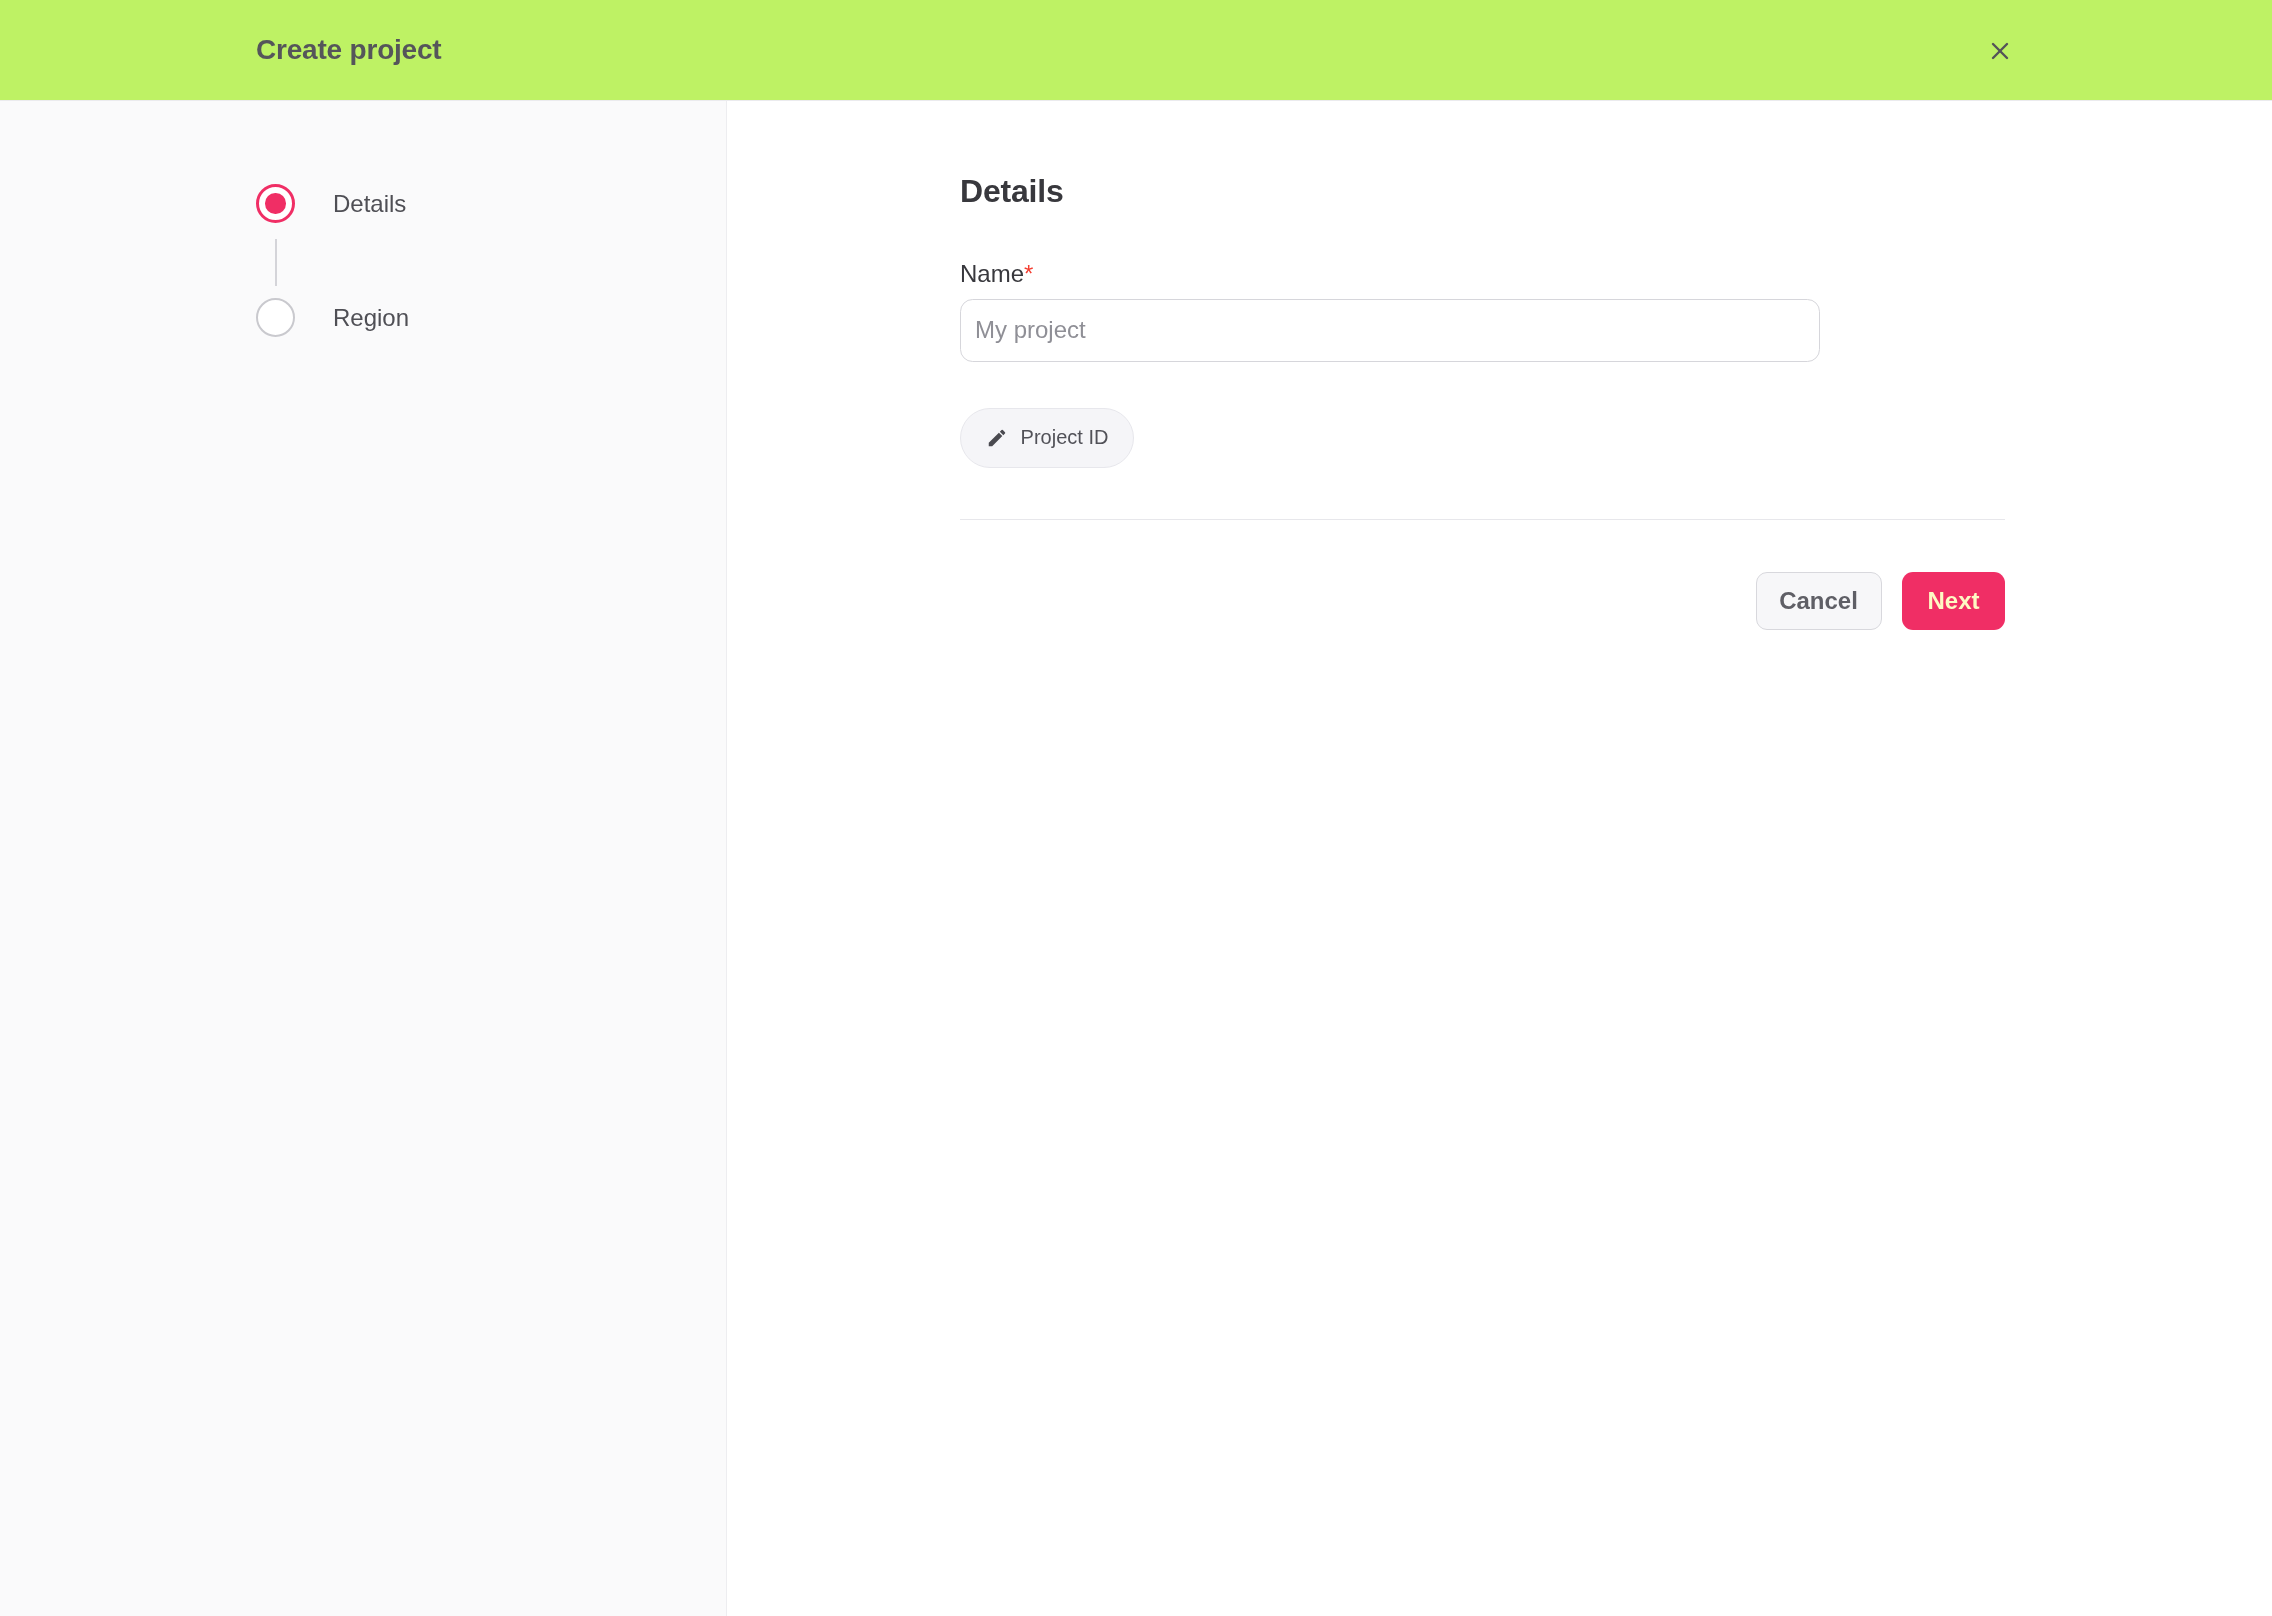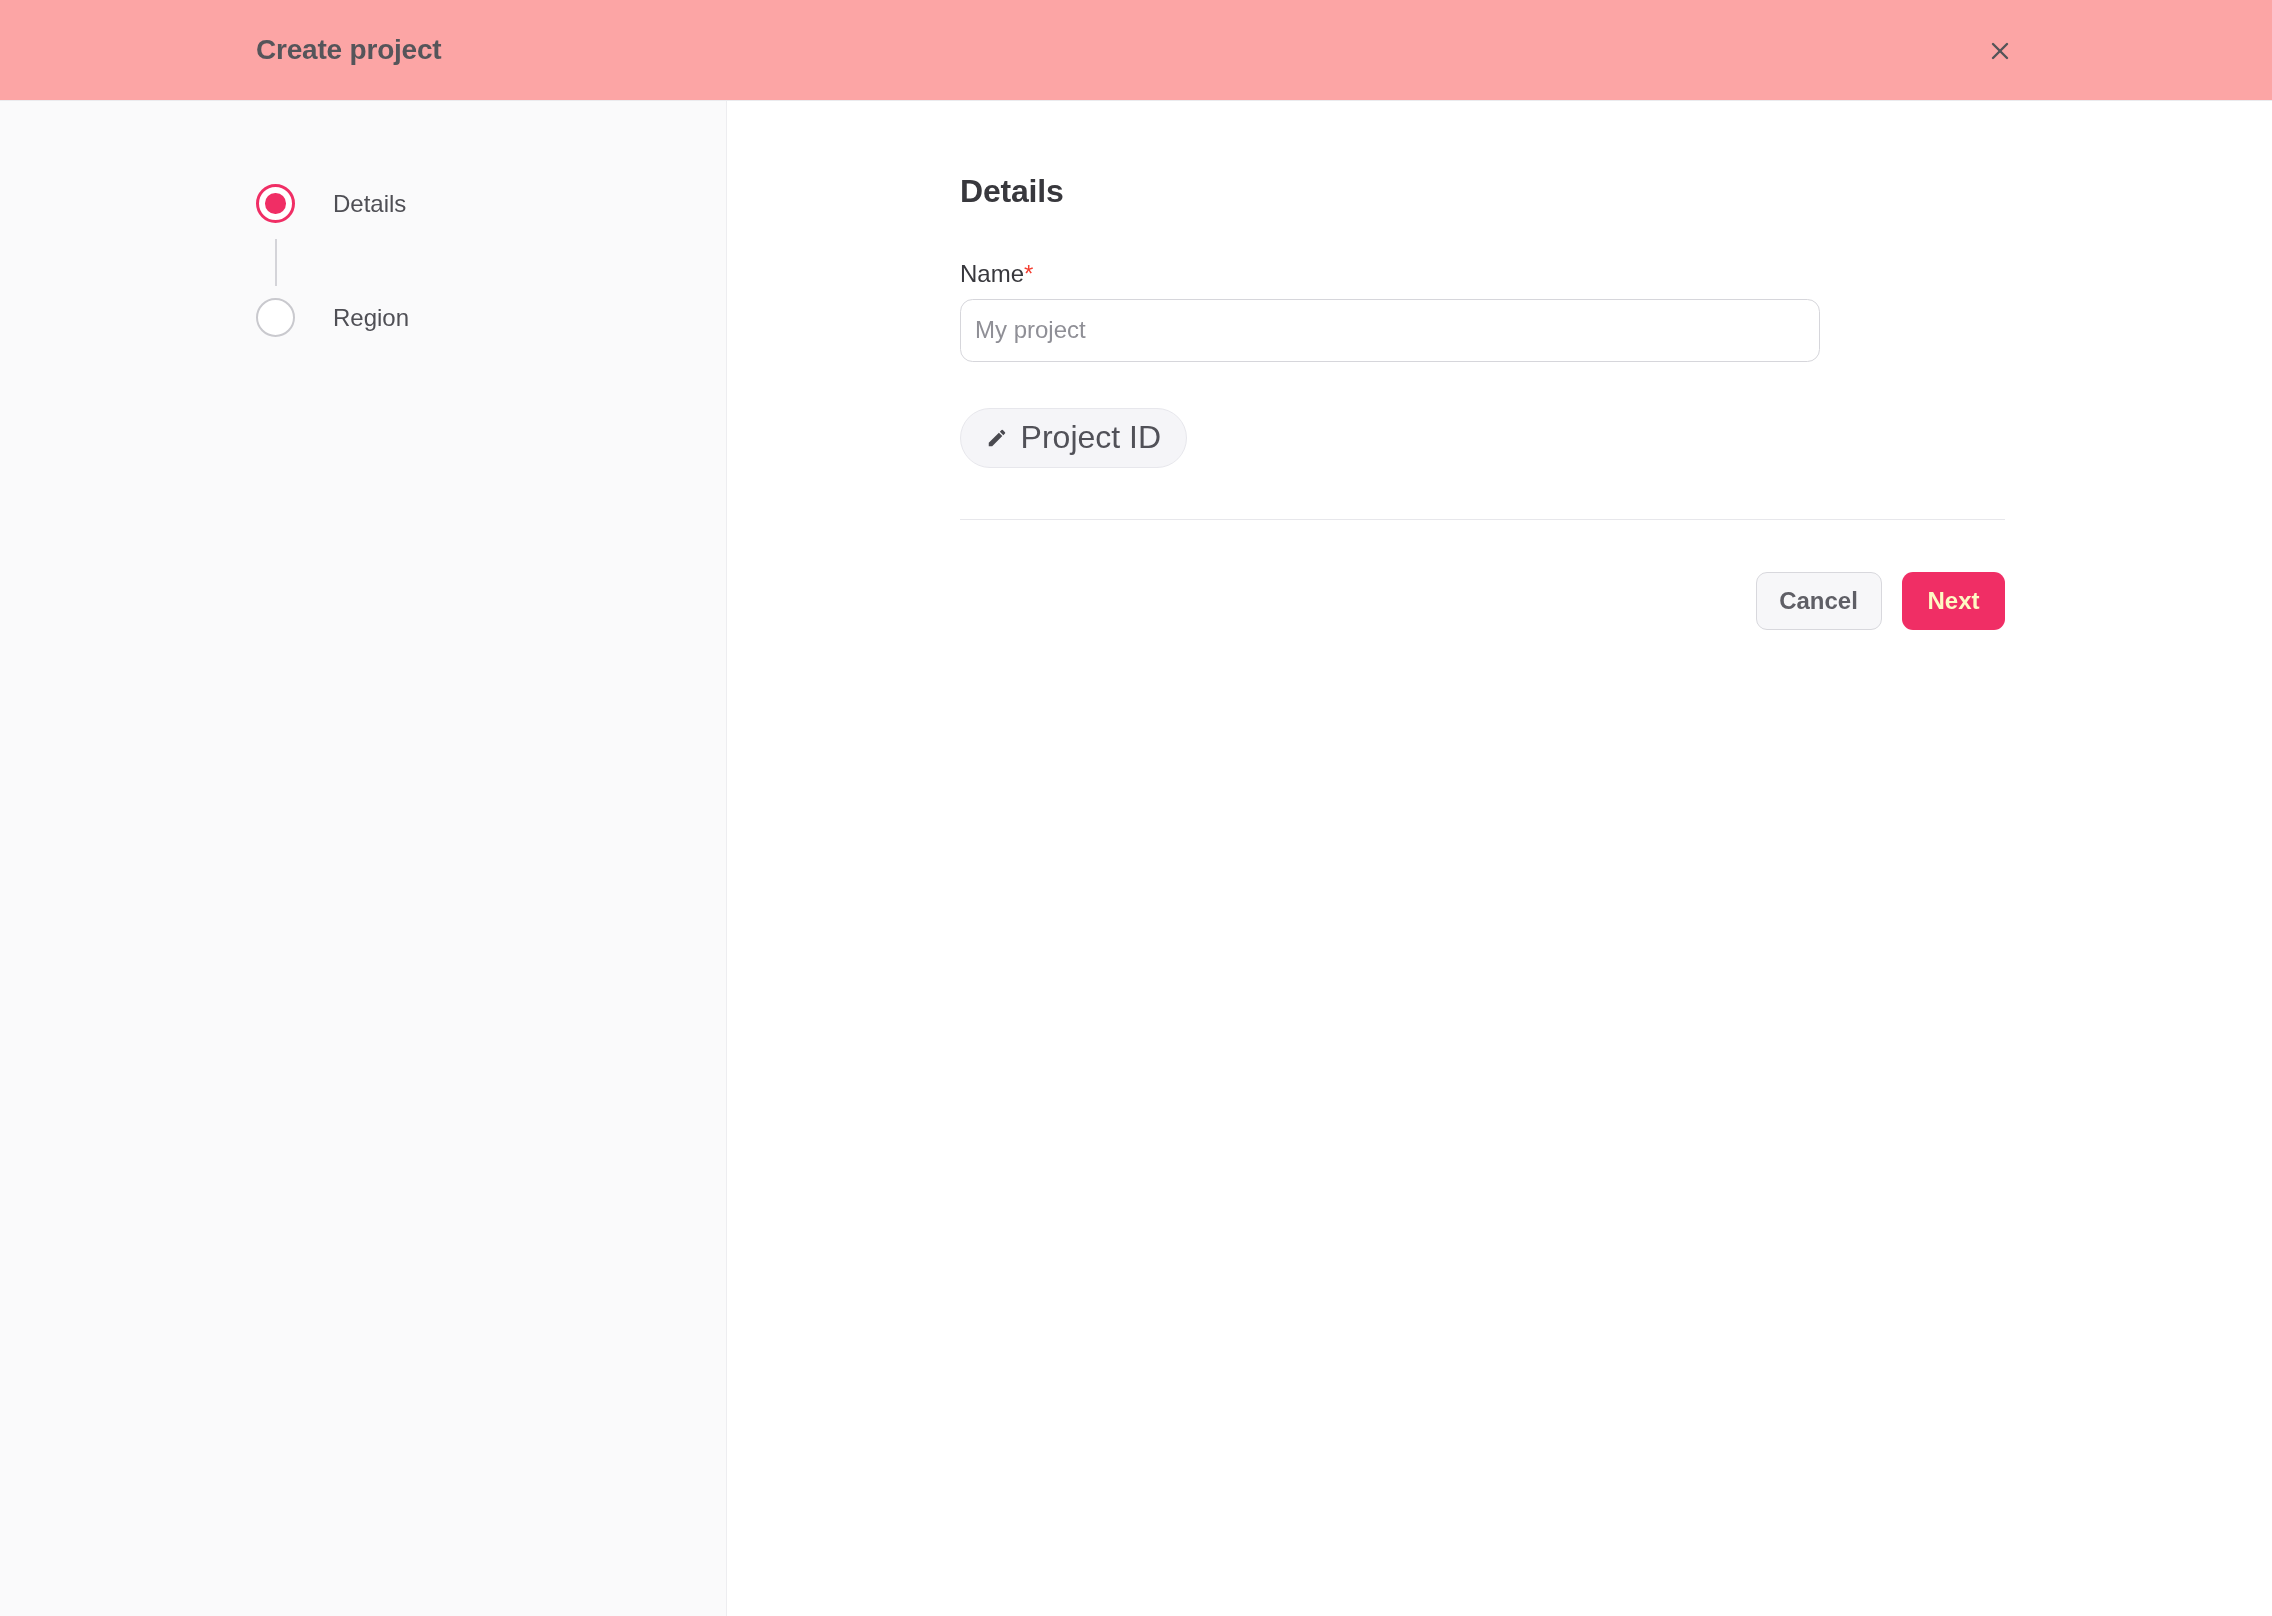--- a/index.html
+++ b/index.html
@@ -17,21 +17,21 @@
     font-family:"Liberation Sans","DejaVu Sans",sans-serif;
     background:#ffffff;
     color:var(--text-primary);
   }
   .page{position:relative;width:2273px;height:1616px;display:flex;flex-direction:column;}
 
   
   .modal-header{
     position:relative;
     height:101px;flex:0 0 101px;
-    background:#fca5a5;
+    background:#bef264;
     border-bottom:1.6px solid var(--border);
     display:flex;align-items:center;
   }
   .modal-title{
     margin-left:256px;
     font-size:28px;font-weight:700;
     color:var(--text-secondary);
     letter-spacing:-0.2px;
   }
   .close-btn{
@@ -102,21 +102,21 @@
     margin-top:46px;
     height:60px;
     display:inline-flex;align-items:center;
     gap:12.6px;
     padding:0 25px;
     background:#f5f5f8;
     border:1.6px solid #e7e7ec;
     border-radius:30px;
     cursor:pointer;
     font-family:"Liberation Sans","DejaVu Sans",sans-serif;
-    font-size:32px;color:#515158;
+    font-size:20px;color:#515158;
   }
   .pill-button .pencil{color:#4a4a50;display:flex;}
   .form-divider{
     margin-top:51px;
     width:1045px;height:1.6px;background:#e7e7eb;border:none;
   }
   .button-row{
     margin-top:52px;
     display:flex;justify-content:flex-end;align-items:center;gap:20.5px;
   }

